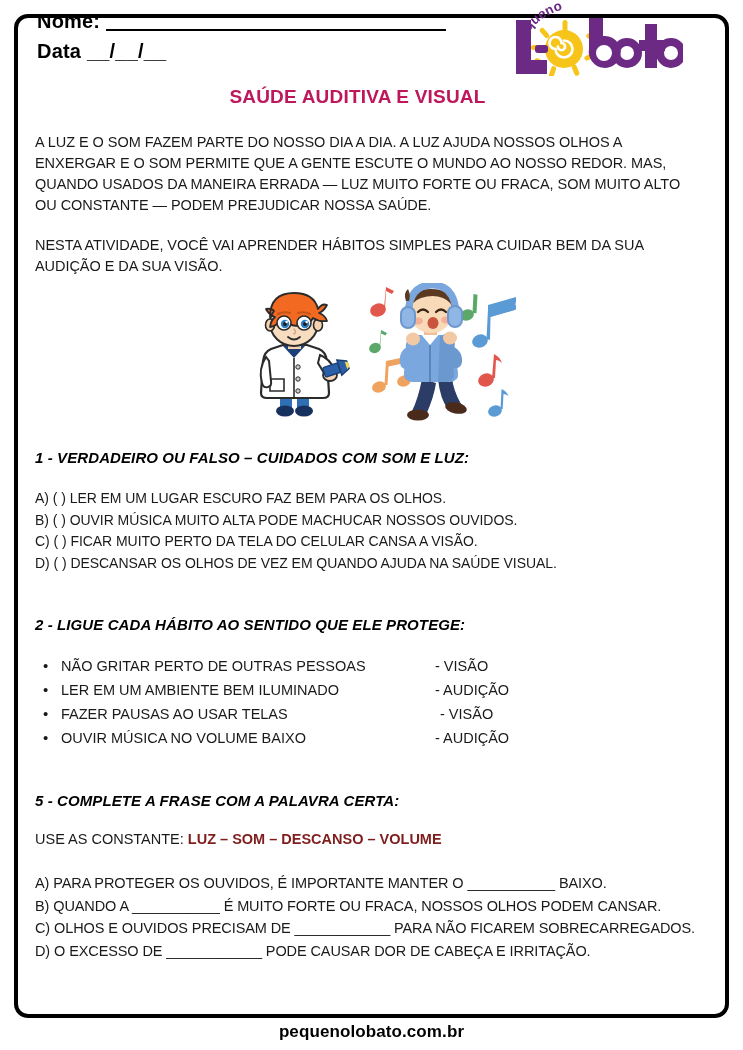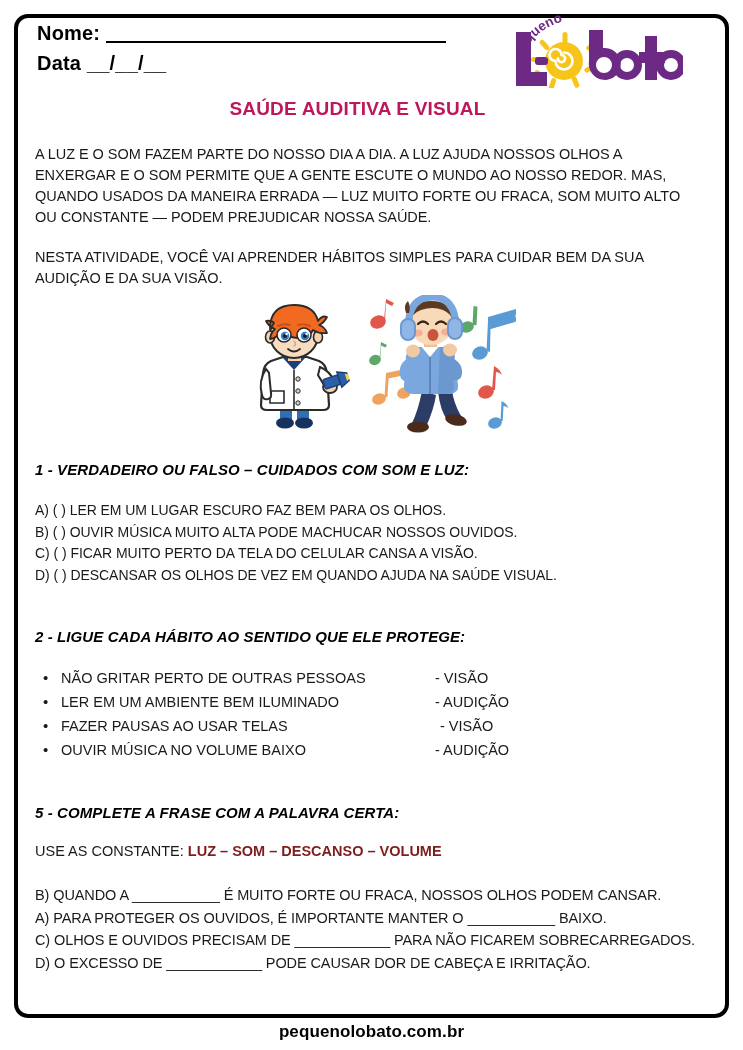--- a/index.html
+++ b/index.html
@@ -36,21 +36,21 @@
     border-radius: 14px;
   }
 
   .frame-inner {
     position: absolute;
     left: 0;
     top: 0;
     width: 715px;
     height: 1004px;
     box-sizing: border-box;
-    padding: 12px 22px 0 22px;
+    padding: 0 22px 0 22px;
   }
 
   
   .header {
     position: relative;
     height: 78px;
   }
   .name-block {
     position: absolute;
     left: 15px;
@@ -465,22 +465,22 @@
         <span class="habit">OUVIR MÚSICA NO VOLUME BAIXO</span>
         <span class="sense">- AUDIÇÃO</span>
       </div>
     </div>
 
     <div class="q-head q3-head">5 - COMPLETE A FRASE COM A PALAVRA CERTA:</div>
     <div class="words">
       <span>USE AS CONSTANTE: </span><b>LUZ – SOM – DESCANSO – VOLUME</b>
     </div>
     <div class="fill-list">
+      <div class="opt">A) PARA PROTEGER OS OUVIDOS, É IMPORTANTE MANTER O ___________ BAIXO.</div>
       <div class="opt">B) QUANDO A ___________ É MUITO FORTE OU FRACA, NOSSOS OLHOS PODEM CANSAR.</div>
-      <div class="opt">A) PARA PROTEGER OS OUVIDOS, É IMPORTANTE MANTER O ___________ BAIXO.</div>
       <div class="opt">C) OLHOS E OUVIDOS PRECISAM DE ____________ PARA NÃO FICAREM SOBRECARREGADOS.</div>
       <div class="opt">D) O EXCESSO DE ____________ PODE CAUSAR DOR DE CABEÇA E IRRITAÇÃO.</div>
     </div>
 
   </div>
 
   <div class="footer">pequenolobato.com.br</div>
 
 </div>
 

